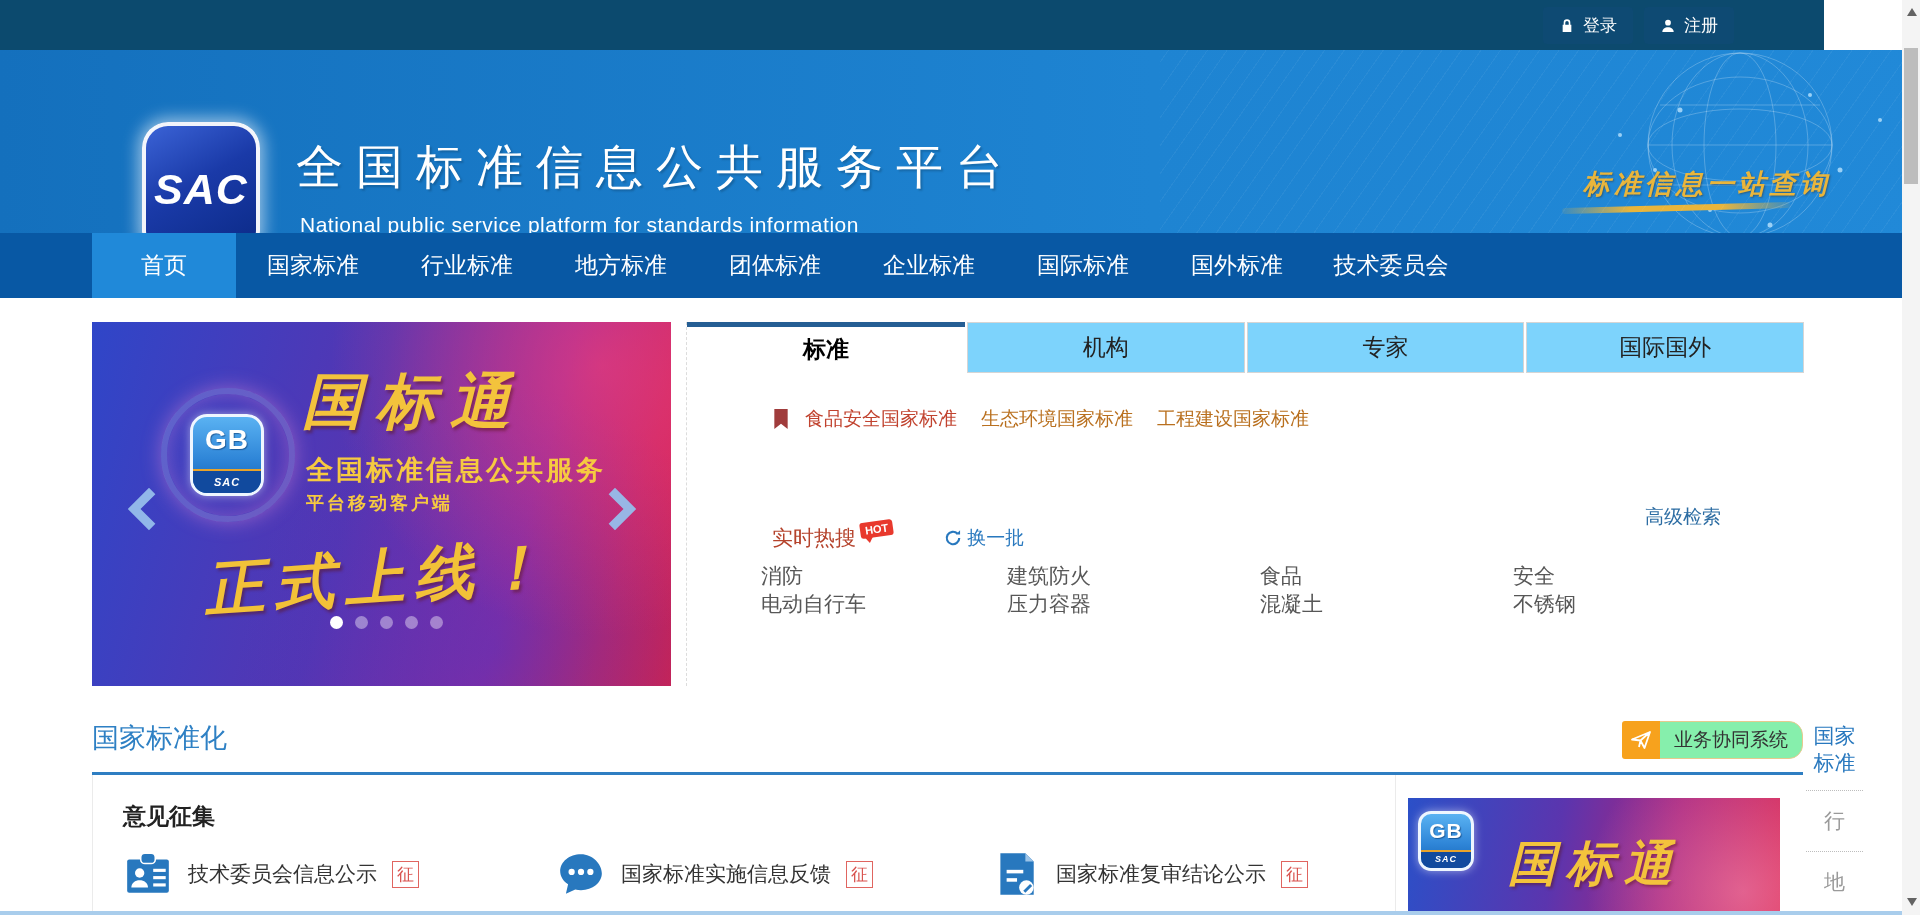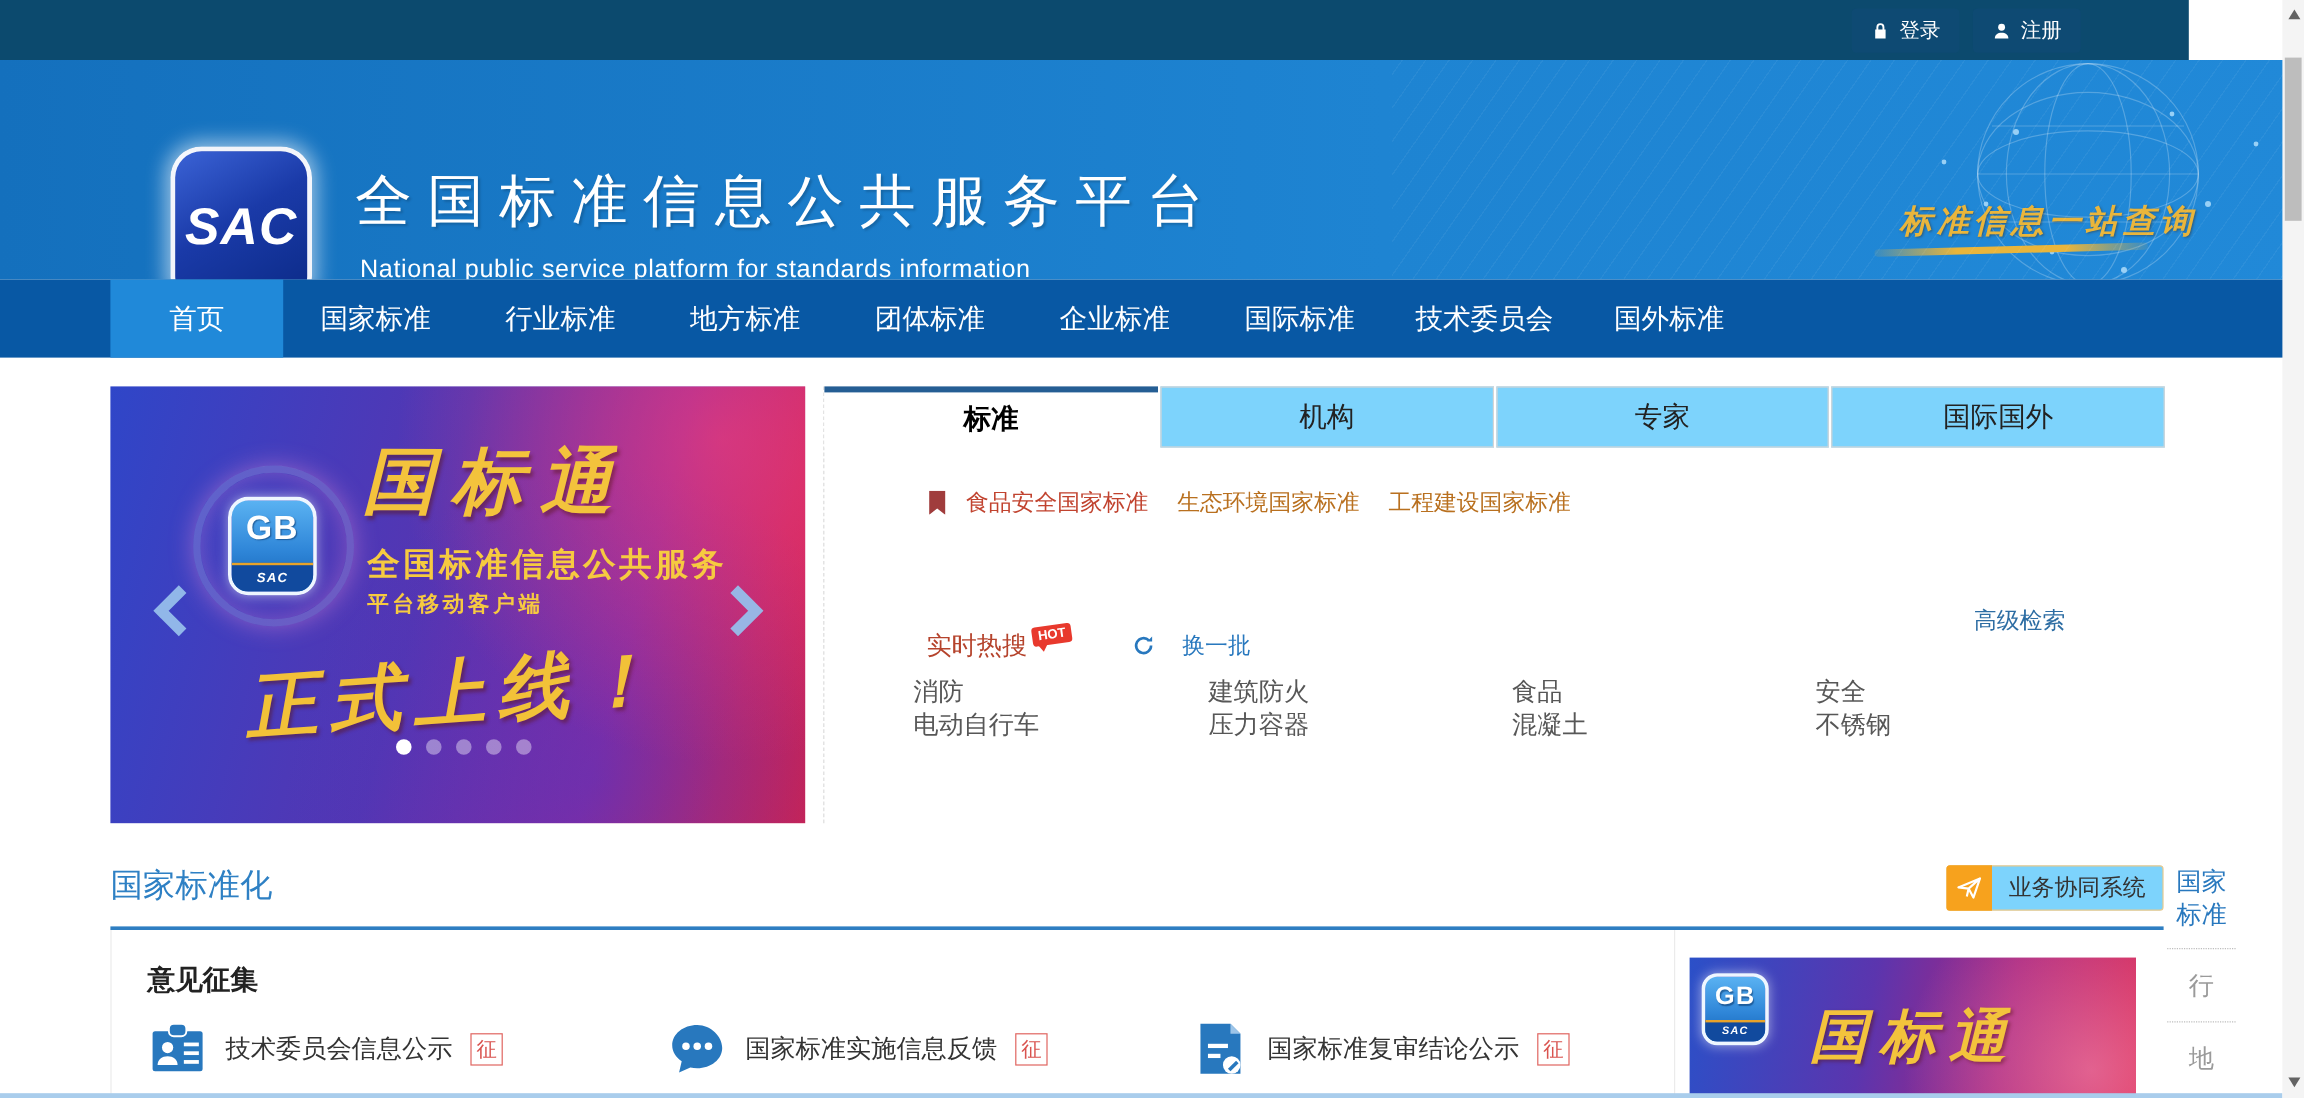--- a/index.html
+++ b/index.html
@@ -95,31 +95,31 @@
   .sinput::placeholder { color:#a9a9a9; }
   .sbtn { width:68px; height:48px; background:#3077bd; color:#fff; border:none; font-size:21px; cursor:pointer;
           font-family:"Liberation Sans", sans-serif; }
   .adv { position:absolute; left:958px; top:182px; color:#2d6da3; font-size:19px; cursor:pointer; }
   .hotrow { position:absolute; left:85px; top:202px; display:flex; align-items:center; }
   .hotlabel { color:#b5432c; font-size:21px; }
   .hotbadge { position:relative; margin:-18px 0 0 4px; background:#e8392d; color:#fff; font-size:11px; font-weight:bold;
               padding:2px 5px; border-radius:3px; transform:rotate(-8deg); }
   .hotbadge::after { content:""; position:absolute; left:4px; bottom:-5px; border-left:4px solid transparent;
               border-right:4px solid transparent; border-top:6px solid #e8392d; }
-  .refresh { display:flex; align-items:center; gap:22px; margin-left:50px; color:#2878be; font-size:19px; cursor:pointer; }
+  .refresh { display:flex; align-items:center; gap:4px; margin-left:50px; color:#2878be; font-size:19px; cursor:pointer; }
   .refresh svg { width:20px; height:20px; }
   .hotwords { position:absolute; left:74px; top:240px; display:grid;
               grid-template-columns:246px 253px 253px 200px; }
   .hotword { font-size:21px; color:#575757; cursor:pointer; white-space:nowrap; }
 
   
   .sec-title { position:absolute; left:92px; top:720px; color:#2e80c4; font-size:27px; }
   .sec-line { position:absolute; left:92px; top:772px; width:1711px; height:3px; background:#2e7ec2; }
   .collab { position:absolute; left:1622px; top:721px; height:38px; display:flex; align-items:center;
-            border:1px solid #e7c98e; background:#7dd3fc; border-radius:3px; cursor:pointer; }
+            border:1px solid #e7c98e; background:#86efac; border-radius:14px; cursor:pointer; }
   .collab .pic { width:38px; height:38px; margin:-1px 0 -1px -1px; border-radius:3px 0 0 3px; background:#f7a21d;
             display:flex; align-items:center; justify-content:center; }
   .collab .pic svg { width:24px; height:24px; }
   .collab .lbl { padding:0 14px; font-size:19px; color:#333; white-space:nowrap; }
 
   
   .side-tabs { position:absolute; left:1806px; top:714px; width:57px; }
   .side-item { width:57px; text-align:center; font-size:21px; padding:8px 0 14px 0;
                border-bottom:1px dotted #bdbdbd; cursor:pointer; }
   .side-item.active { color:#2878be; line-height:27px; }
@@ -212,22 +212,22 @@
 
   <div class="nav">
     <div class="nav-inner">
       <div class="nav-item active">首页</div>
       <div class="nav-item">国家标准</div>
       <div class="nav-item">行业标准</div>
       <div class="nav-item">地方标准</div>
       <div class="nav-item">团体标准</div>
       <div class="nav-item">企业标准</div>
       <div class="nav-item">国际标准</div>
+      <div class="nav-item">国外标准</div>
       <div class="nav-item">技术委员会</div>
-      <div class="nav-item">国外标准</div>
     </div>
   </div>
 
   <div class="carousel">
     <div class="car-ring"></div>
     <div class="gb-icon car-gb">
       <span class="gb-top">GB</span>
       <span class="gb-band">SAC</span>
     </div>
     <div class="car-headline">国标通</div>

